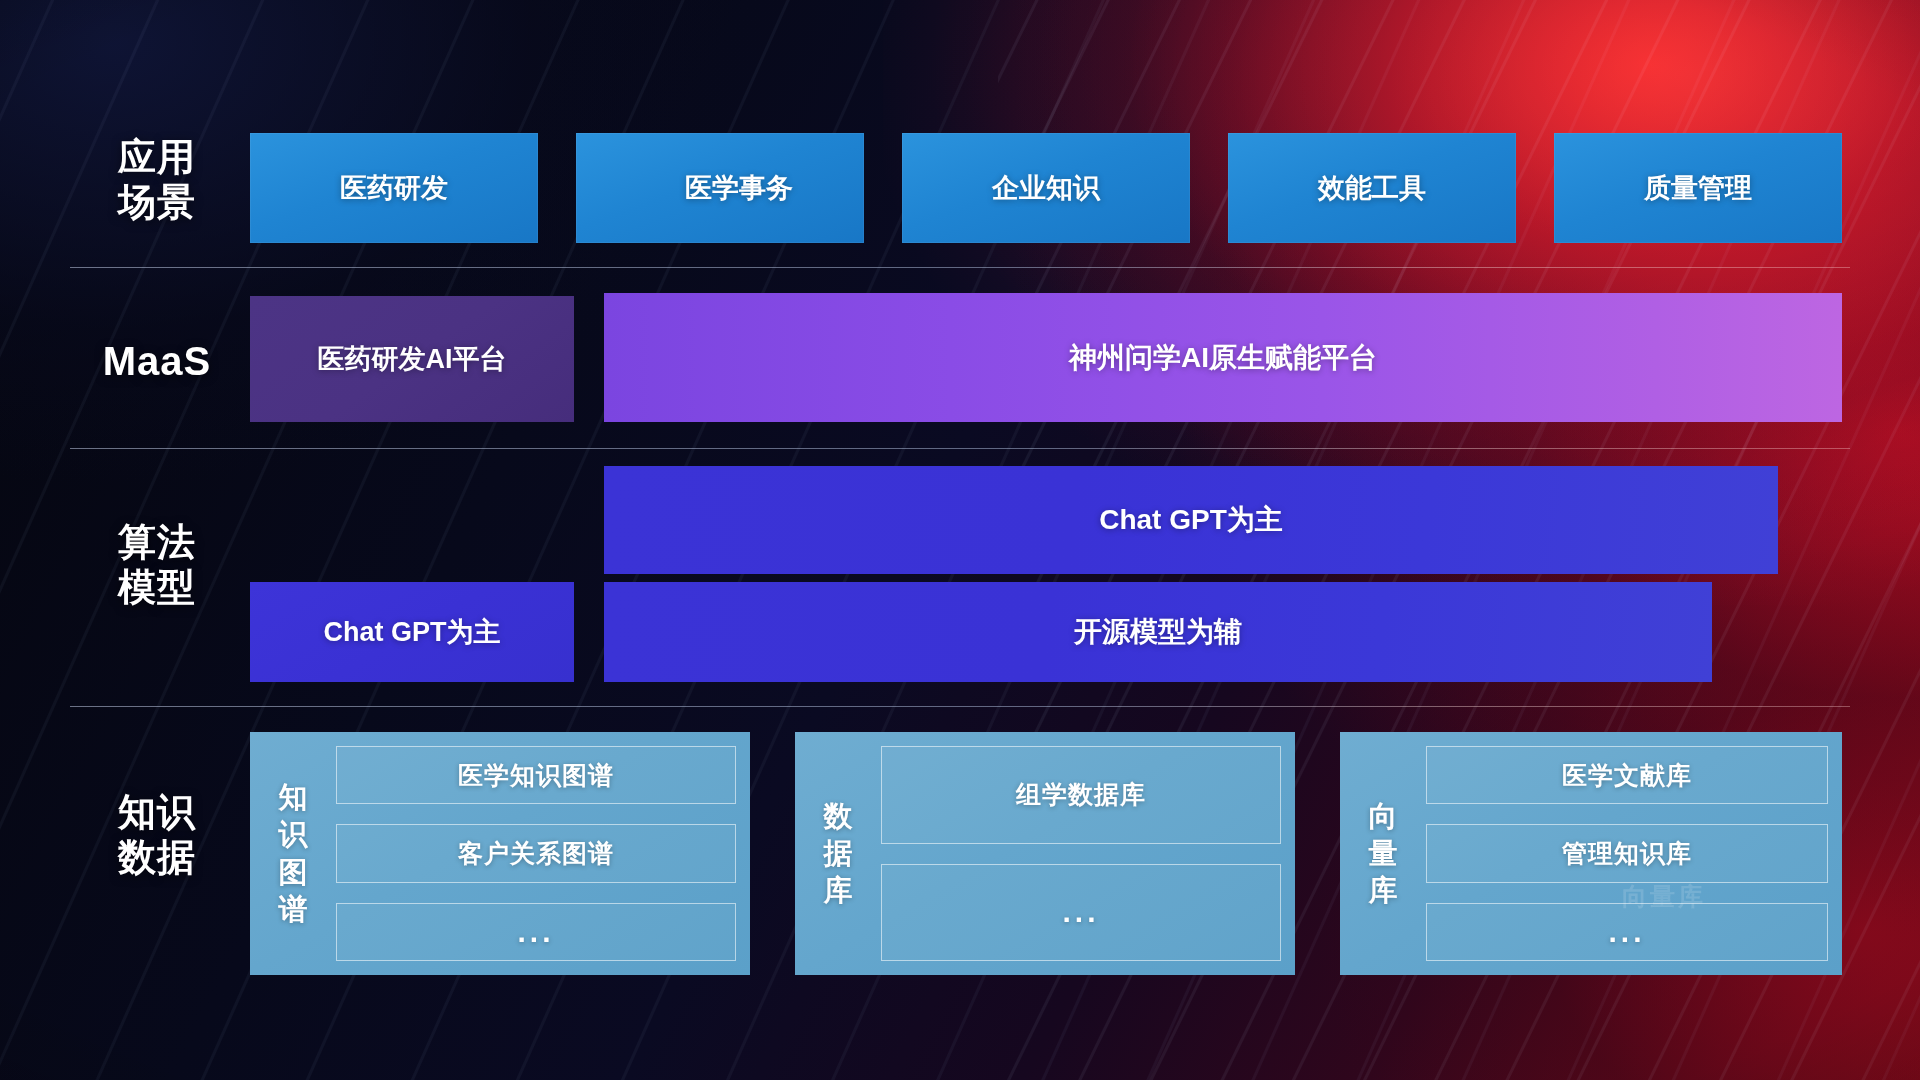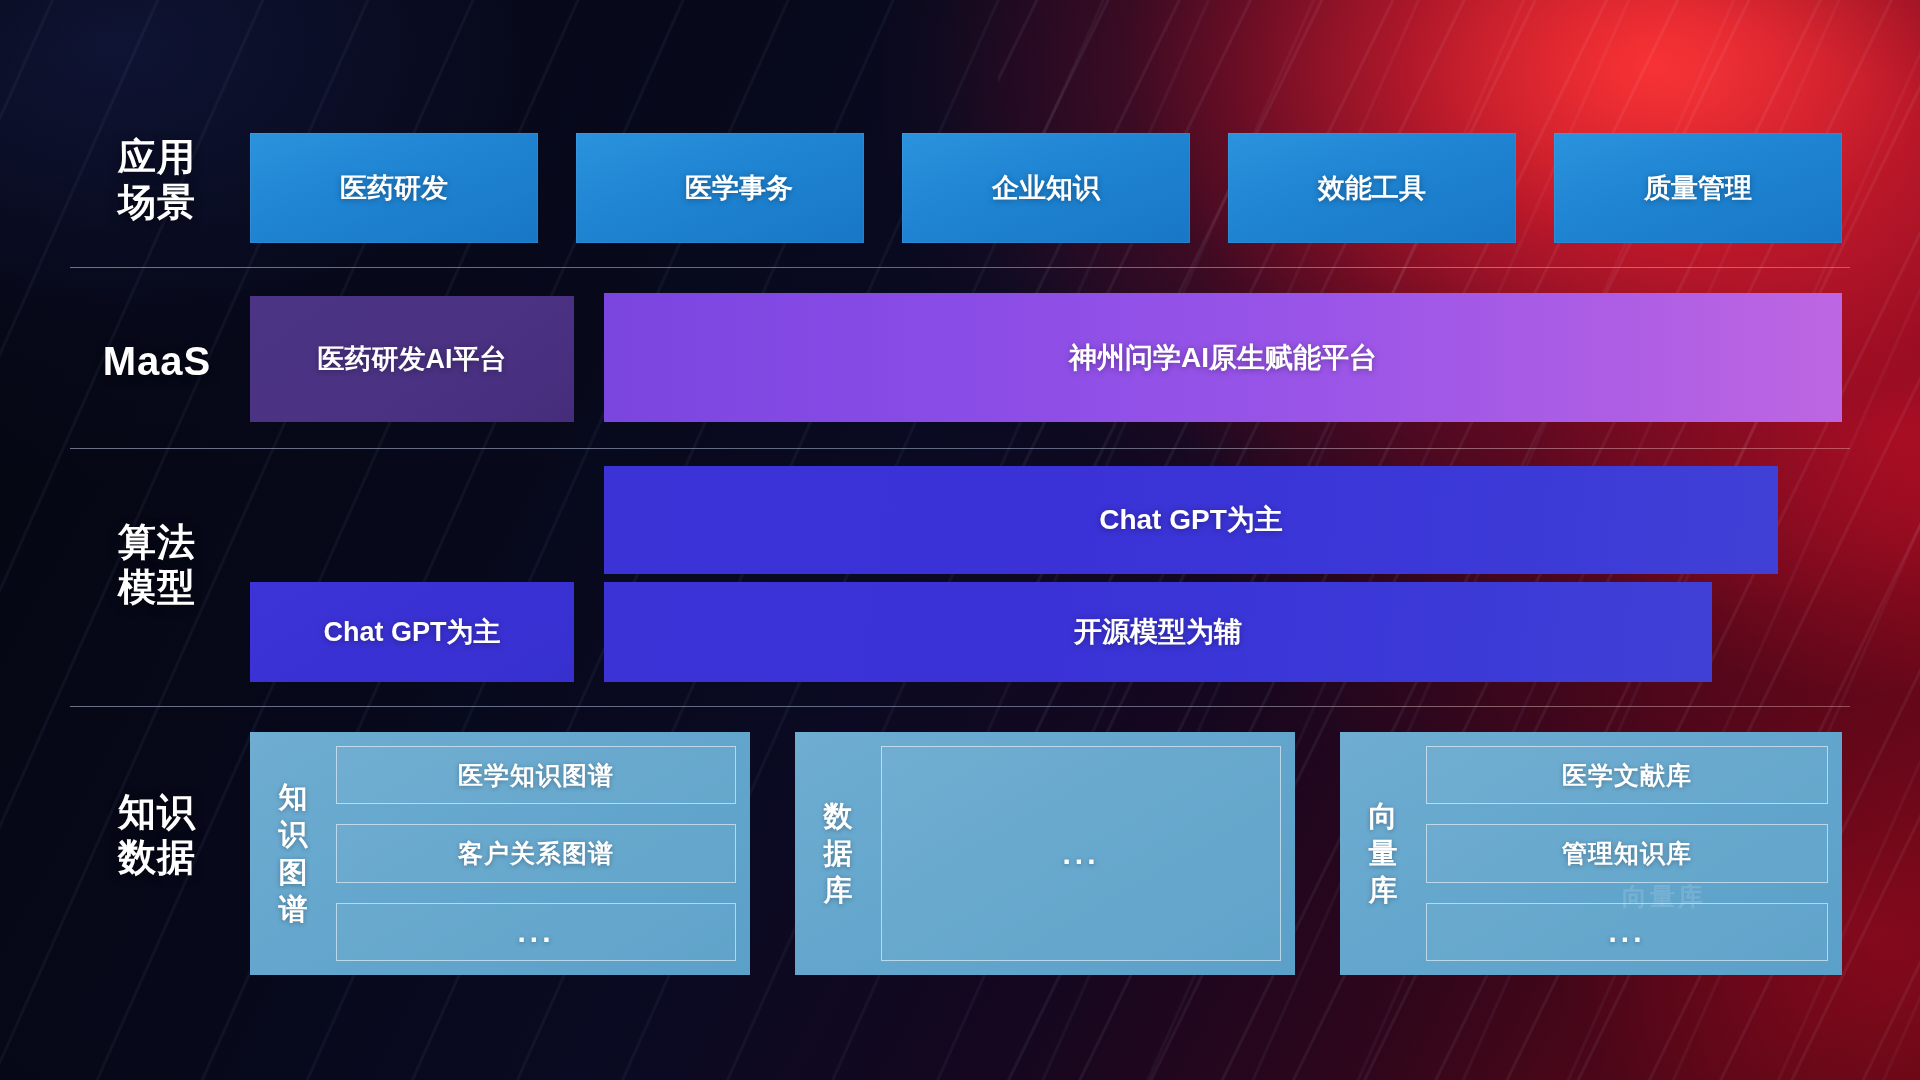--- a/index.html
+++ b/index.html
@@ -250,20 +250,23 @@
 
     <div class="kgroup" style="left:795px; top:732px; width:500px; height:243px;">
       <div class="kgroup-label">
         <div>
           <span>数</span>
           <span>据</span>
           <span>库</span>
         </div>
       </div>
       <div class="kgroup-items">
+        <div class="kitem">
+          <span>组学数据库</span>
+        </div>
         <div class="kitem dots">
           <span>...</span>
         </div>
       </div>
     </div>
 
     <div class="kgroup" style="left:1340px; top:732px; width:502px; height:243px;">
       <div class="kgroup-label">
         <div>
           <span>向</span>

